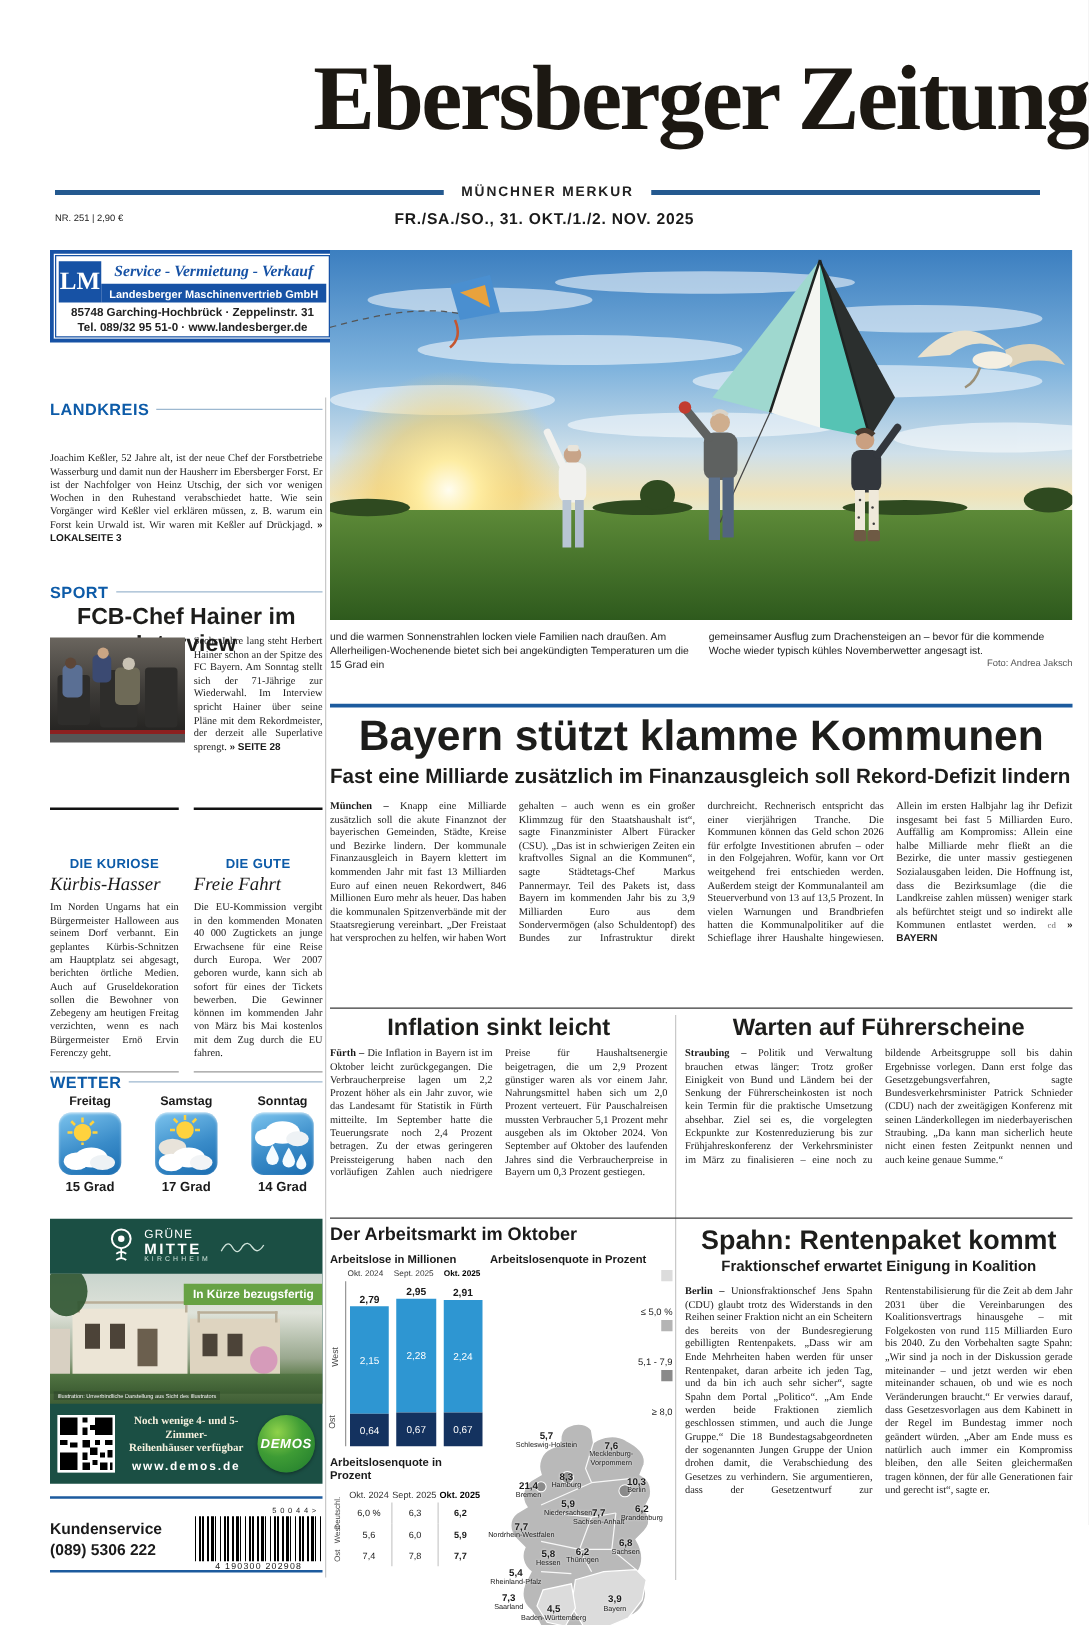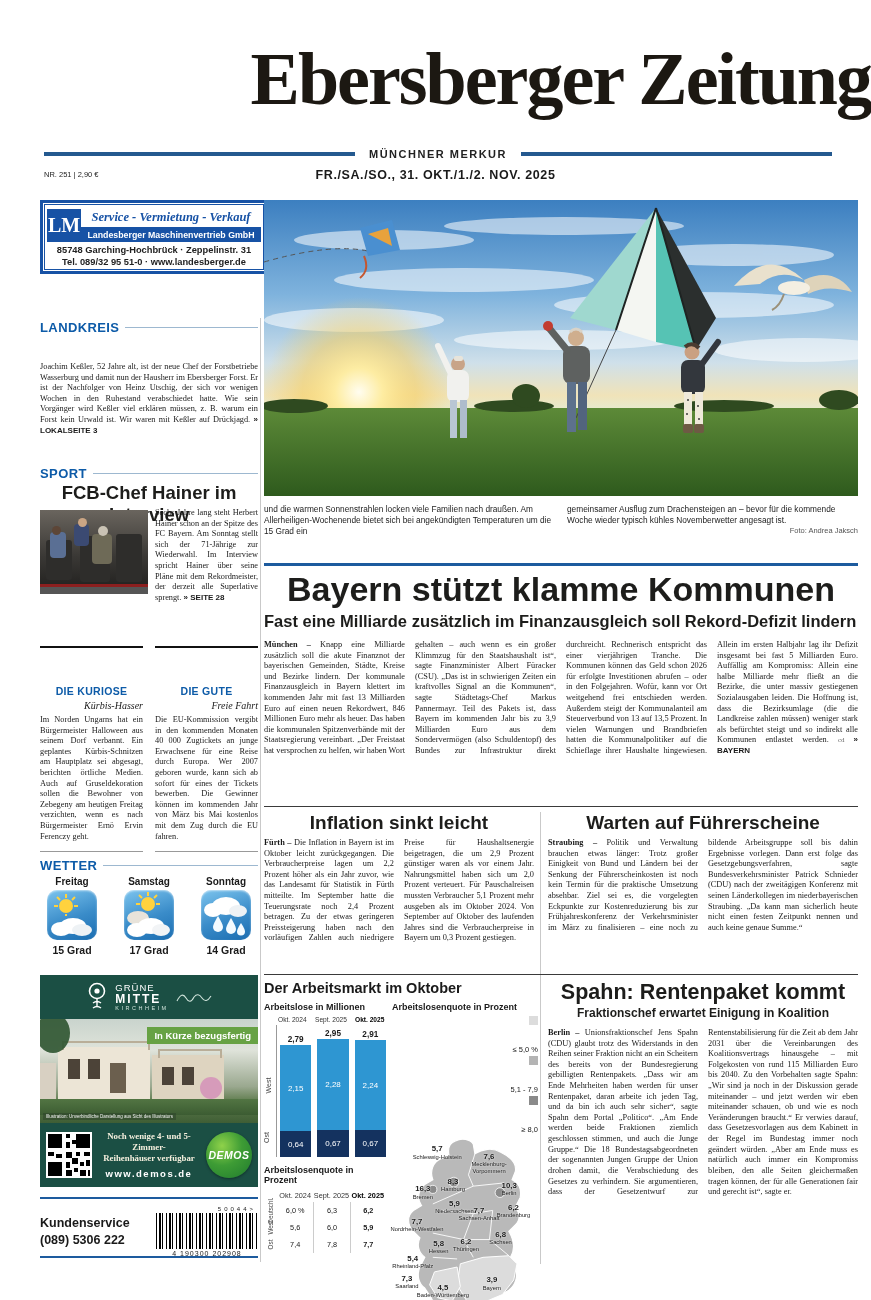--- a/index.html
+++ b/index.html
@@ -43,21 +43,21 @@
   .sp-kicker{top:466px;left:40px;width:218px;}
   .sp-head{top:482px;left:40px;width:218px;text-align:center;font-size:18.5px;}
   .sp-body{top:508px;left:40px;width:218px;}
   .sp-photo{float:left;width:108px;height:84px;margin:2px 7px 2px 0;position:relative;overflow:hidden;
      background:linear-gradient(180deg,#6a655e 0%,#3a3835 55%,#262523 88%,#8c1f1f 88%,#8c1f1f 92%,#555 92%);}
   .sp-photo .seat{position:absolute;background:#2e2d2b;border-radius:3px;}
   .sp-photo .fig{position:absolute;border-radius:4px;}
   .minis{top:646px;left:40px;width:218px;display:flex;gap:12px;}
   .mini{flex:1;border-top:2px solid #111;padding-top:5px;border-bottom:1px solid #999;padding-bottom:9px;}
   .mini .mk{color:#0d5ba8;font-size:10.5px;font-weight:bold;text-align:center;letter-spacing:.3px;margin-top:32px;}
-  .mini .mt{font-family:"Liberation Serif",serif;font-style:italic;font-size:10px;text-align:right;margin:3px 0 4px;}
+  .mini .mt{font-family:"Liberation Serif",serif;font-style:italic;font-size:15px;text-align:left;margin:3px 0 4px;}
   .wet-kicker{top:858px;left:40px;width:218px;}
   .wetrow{top:876px;left:40px;width:218px;display:flex;justify-content:space-between;}
   .wday{width:64px;text-align:center;}
   .wday .lbl{font-size:10px;font-weight:bold;margin-bottom:3px;}
   .wtile{width:50px;height:50px;margin:0 auto;border-radius:10px;background:linear-gradient(160deg,#7cc4ee 0%,#3a8cc9 55%,#1b6db1 100%);
      box-shadow:inset 0 1px 2px rgba(255,255,255,.6);}
   .wday .tmp{font-size:10.5px;font-weight:bold;margin-top:4px;}
   
   .gm{top:975px;left:40px;width:218px;height:212px;background:#1b4f44;overflow:hidden;}
   .gm-head{height:44px;display:flex;align-items:center;justify-content:center;gap:7px;color:#fff;}
@@ -557,21 +557,21 @@
               </div>
               <div class="maplab" style="left: 66%; top: 15%;">
                 <div class="v">7,6</div>
                 <div class="n">Mecklenburg-Vorpommern</div>
               </div>
               <div class="maplab" style="left: 41%; top: 27%;">
                 <div class="v">8,3</div>
                 <div class="n">Hamburg</div>
               </div>
               <div class="maplab" style="left: 20%; top: 31%;">
-                <div class="v">16,3</div>
+                <div class="v">21,4</div>
                 <div class="n">Bremen</div>
               </div>
               <div class="maplab" style="left: 42%; top: 39%;">
                 <div class="v">5,9</div>
                 <div class="n">Niedersachsen</div>
               </div>
               <div class="maplab" style="left: 80%; top: 29%;">
                 <div class="v">10,3</div>
                 <div class="n">Berlin</div>
               </div>

